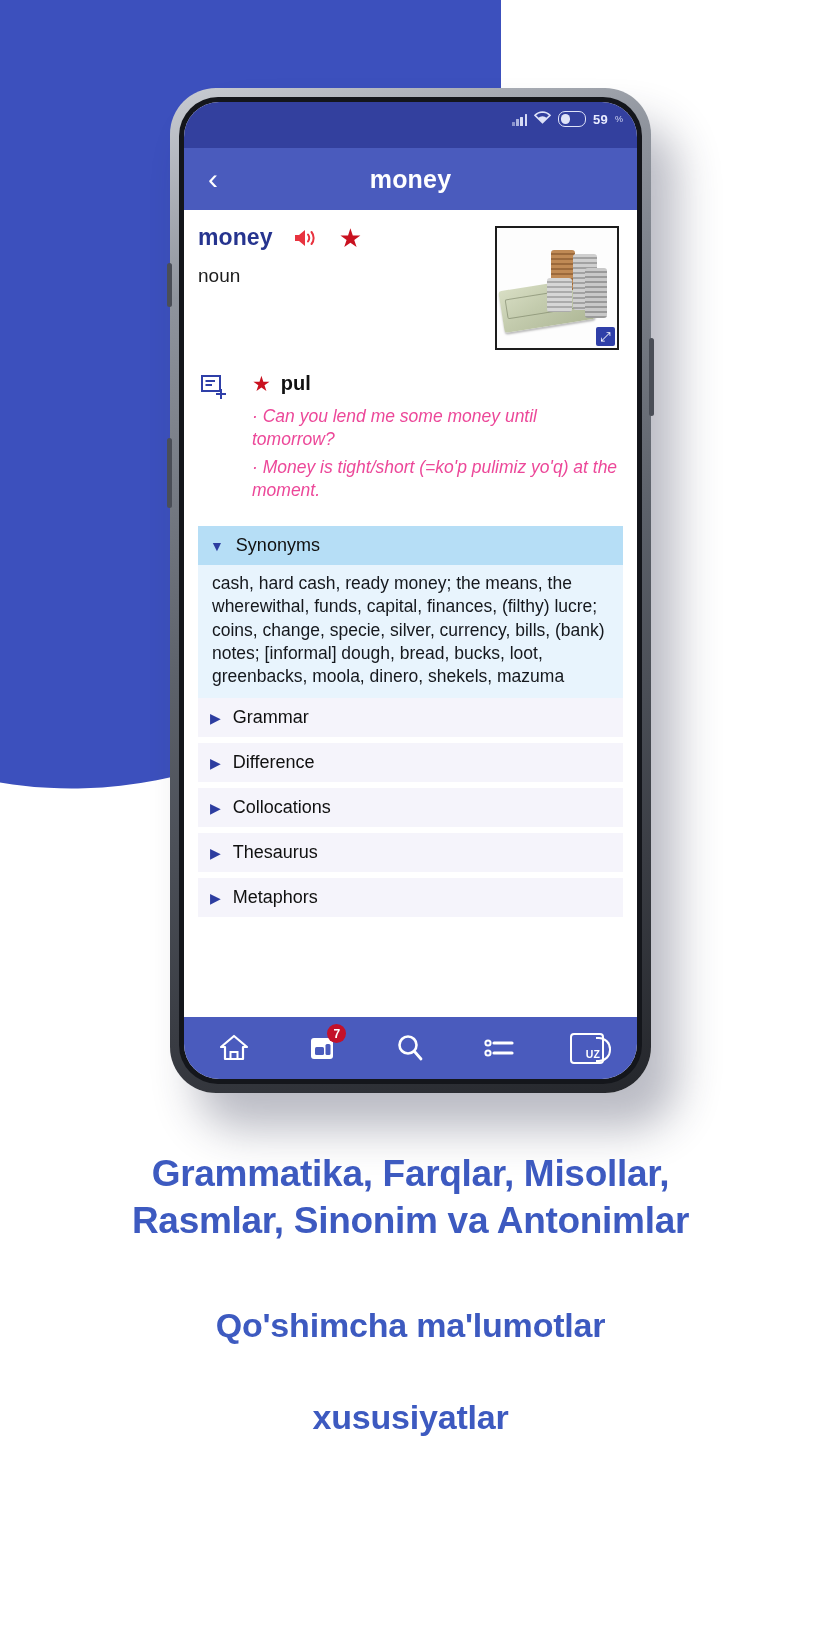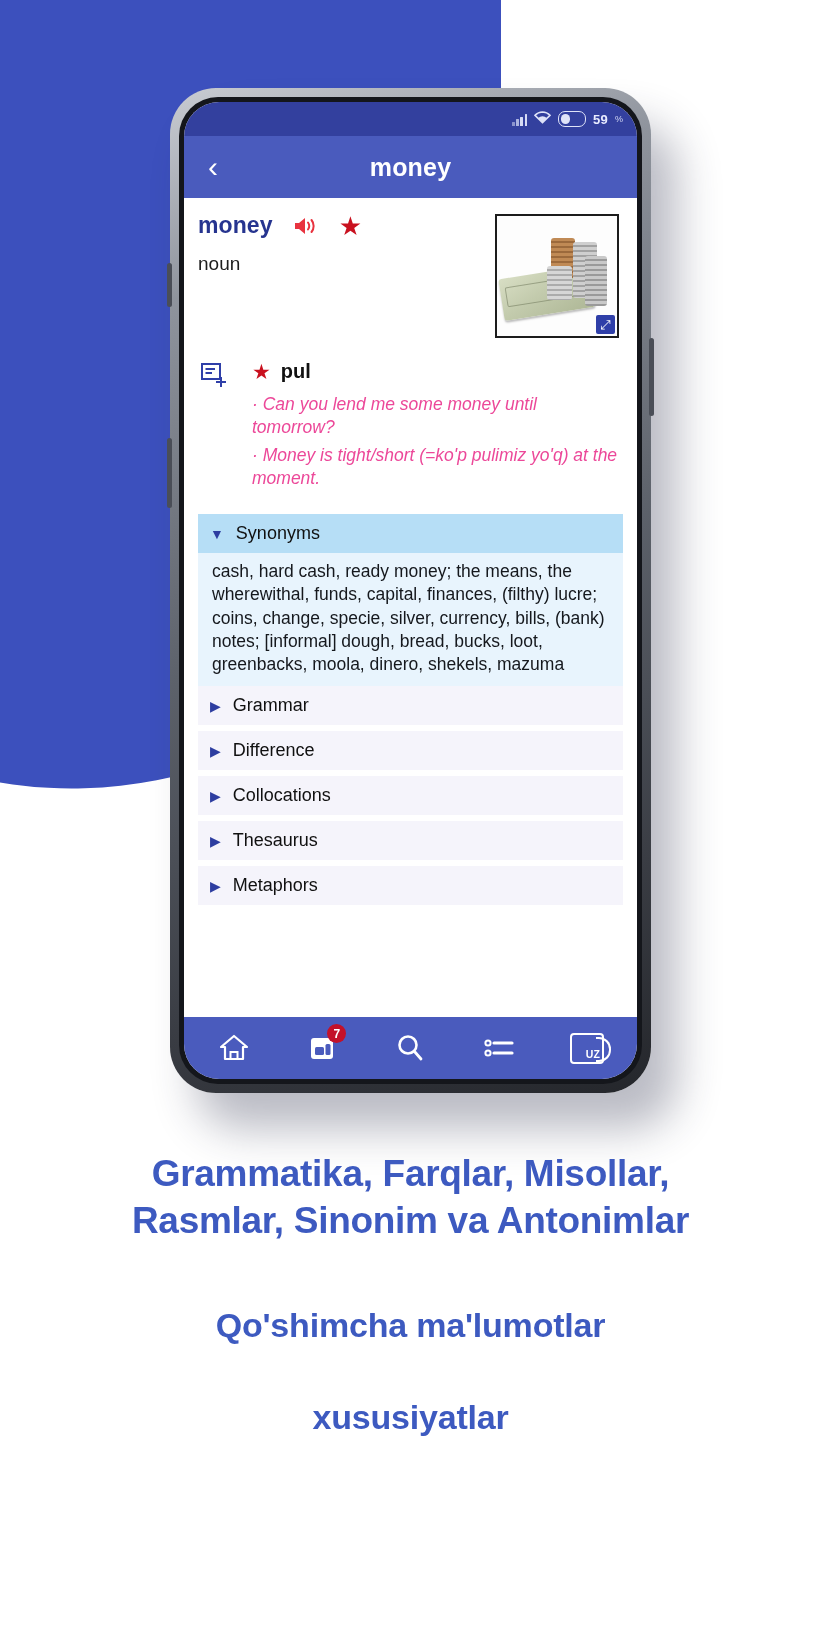--- a/index.html
+++ b/index.html
@@ -38,21 +38,21 @@
   }
   
   .btn-side{position:absolute;left:-3px;width:5px;border-radius:4px;background:#4a4e57;z-index:4;}
   .btn-side.b1{top:175px;height:44px;}
   .btn-side.b2{top:350px;height:70px;}
   .btn-side-r{position:absolute;right:-3px;top:250px;width:5px;height:78px;border-radius:4px;background:#4a4e57;z-index:4;}
 
   
   .statusbar{
     height:34px;background:#33409e;flex:0 0 auto;display:flex;align-items:center;
-    justify-content:flex-end;padding:0 14px 0 0;gap:7px;color:#e8ebff;
+    justify-content:flex-end;padding:0 14px 12px 0;gap:7px;color:#e8ebff;
   }
   .sig{display:flex;align-items:flex-end;gap:1.5px;height:13px;}
   .sig i{display:block;width:2.6px;background:#d6dbf5;border-radius:.5px;}
   .sig i:nth-child(1){height:4px;opacity:.55}
   .sig i:nth-child(2){height:6.5px;opacity:.75}
   .sig i:nth-child(3){height:9px;}
   .sig i:nth-child(4){height:12px;}
   .batt{
     width:26px;height:13.5px;border:1.9px solid #dfe3f8;border-radius:7px;position:relative;
     display:flex;align-items:center;

